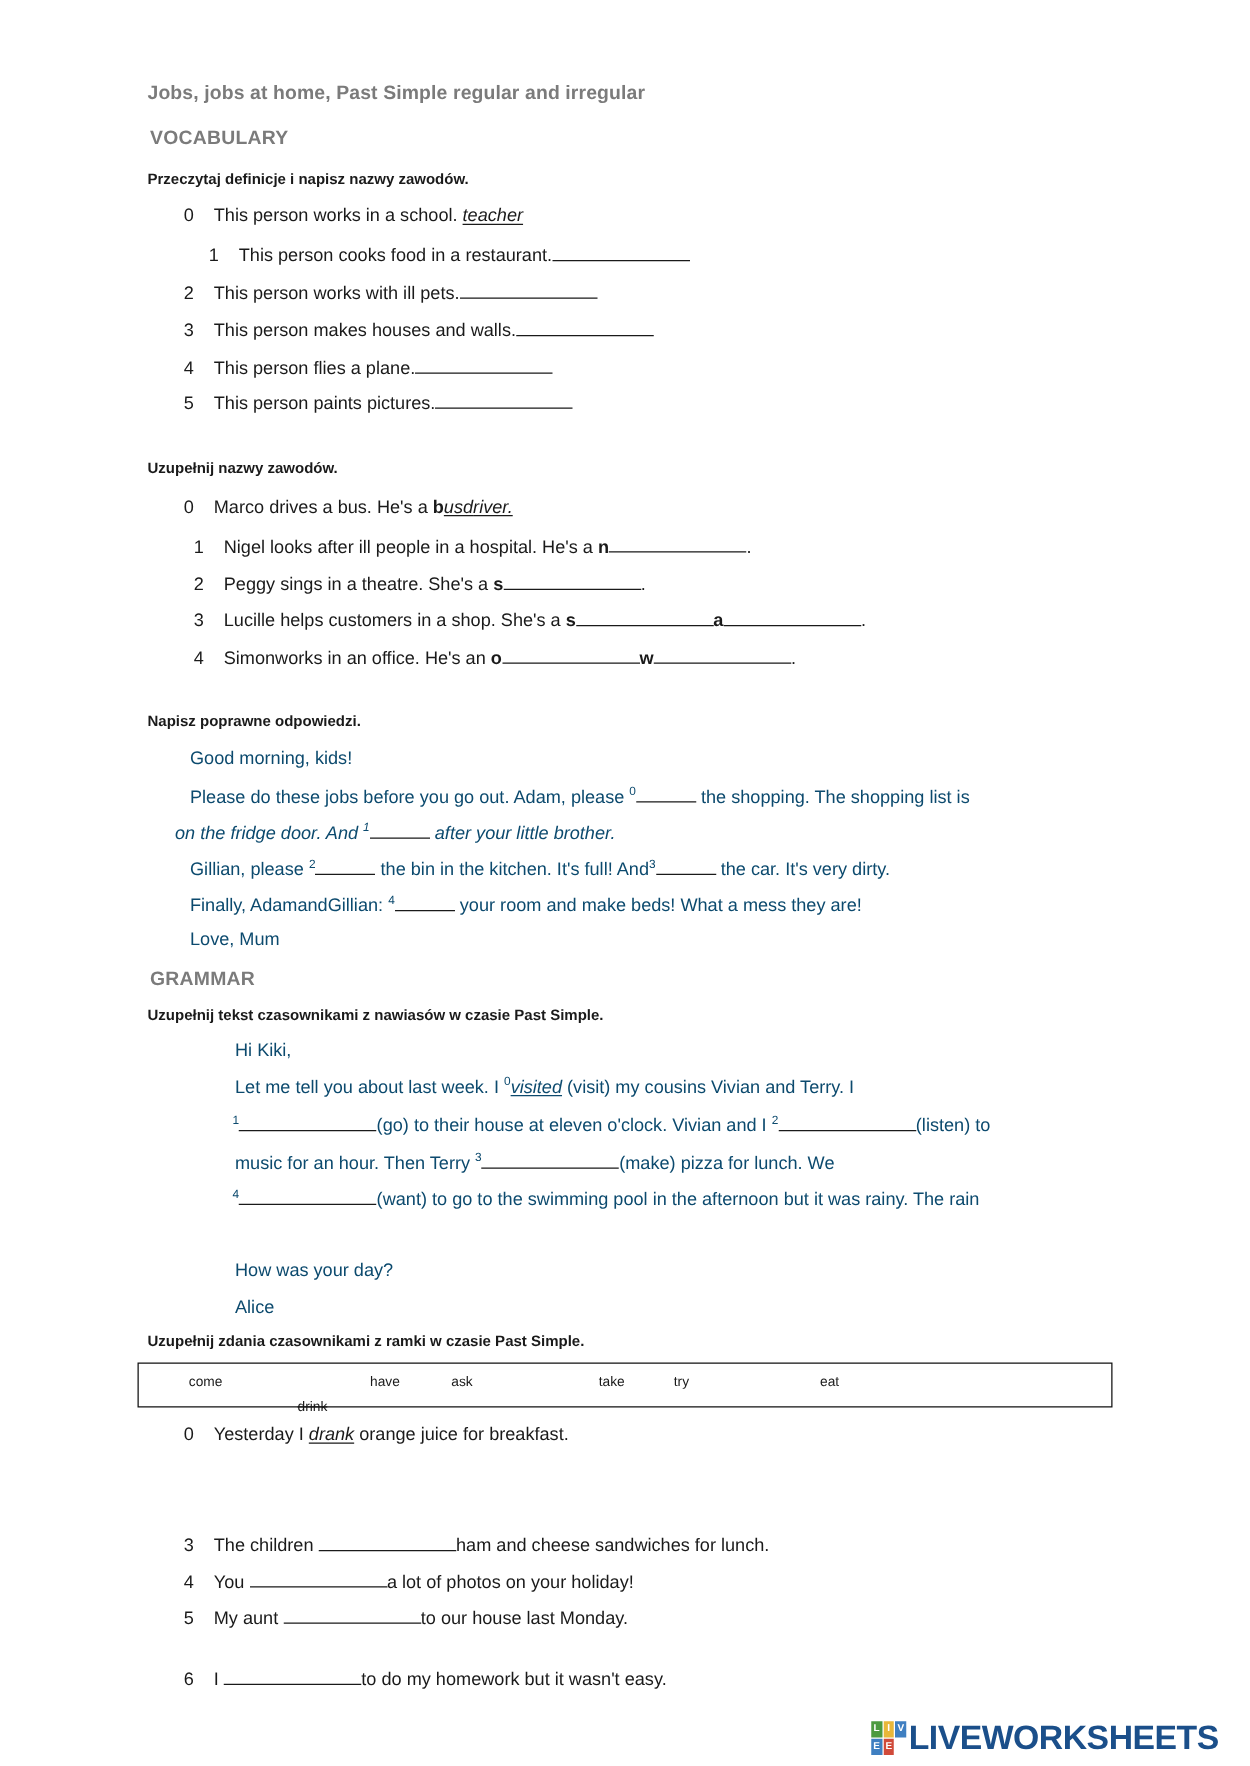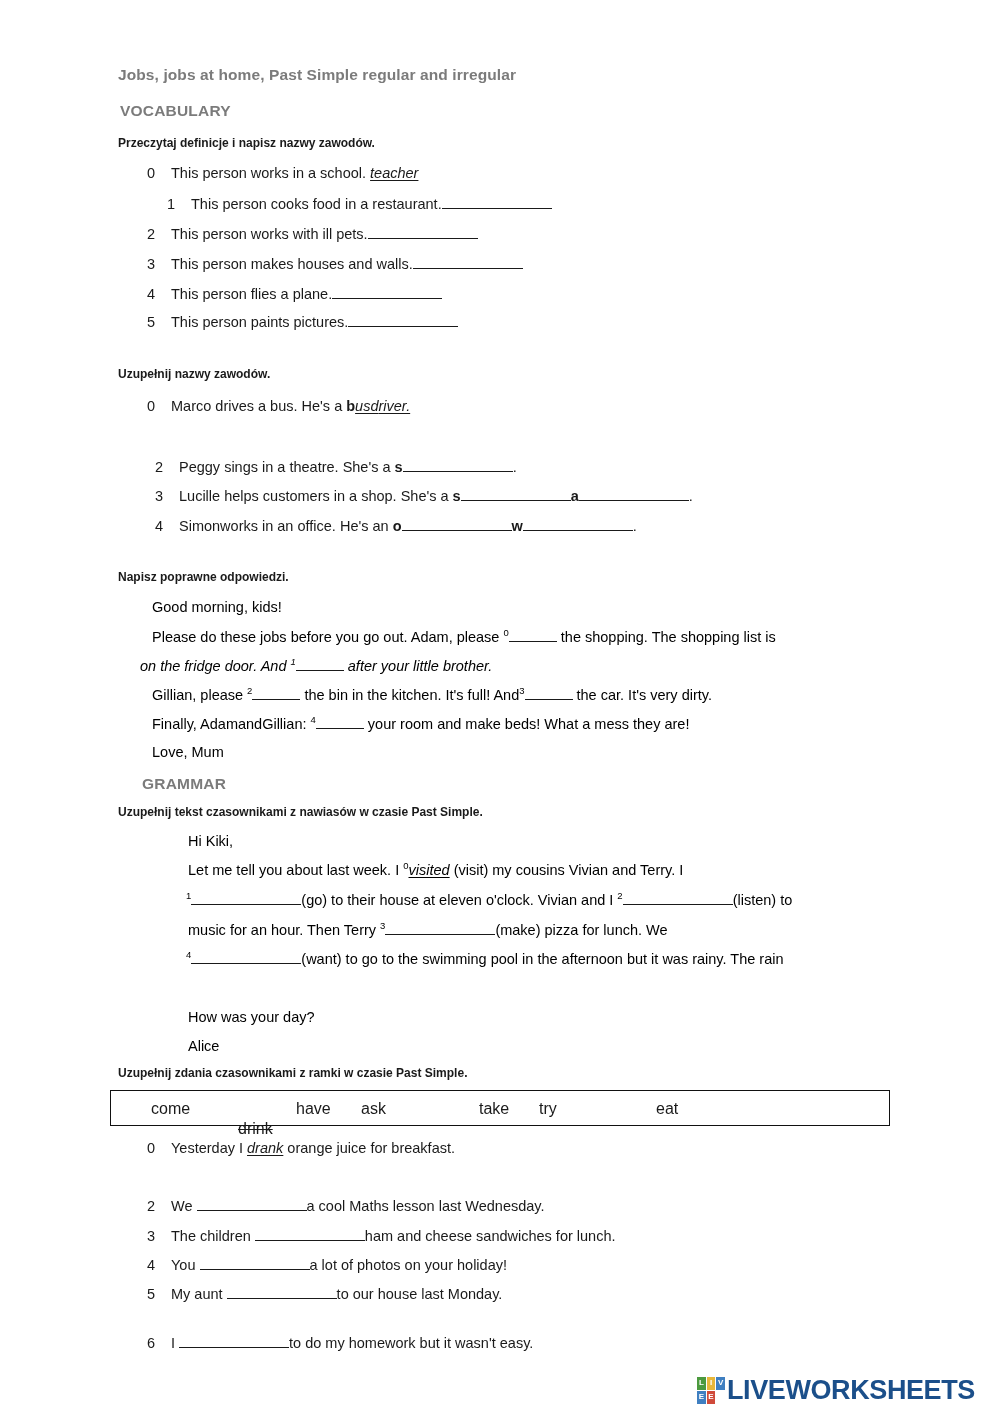--- a/index.html
+++ b/index.html
@@ -51,21 +51,21 @@
     color: #1a1a1a;
     white-space: nowrap;
   }
   .item-num {
     display: inline-block;
     width: 24px;
   }
   .para-line {
     position: absolute;
     font-size: 14.5px;
-    color: #000000;
+    color: #0c4a6e;
     white-space: nowrap;
   }
   .blank {
     display: inline-block;
     border-bottom: 1px solid #1a1a1a;
     vertical-align: baseline;
     height: 13px;
     margin: 0 0 0 0;
   }
   .b3 { width: 110px; }
@@ -87,21 +87,21 @@
     top: 1090px;
     width: 780px;
     height: 36px;
     border: 1px solid #111111;
     box-sizing: border-box;
   }
   .wordbank-inner {
     position: relative;
     width: 100%;
     height: 100%;
-    font-size: 16px;
+    font-size: 11px;
     color: #1a1a1a;
   }
   .wb-word {
     position: absolute;
     top: 9px;
   }
   .struck { text-decoration: line-through; }
   .logo {
     position: absolute;
     left: 697px;
@@ -163,20 +163,23 @@
   </div>
   <div class="item-row" style="left:147px; top:313px;">
     <span class="item-num">5</span><span>This person paints pictures.</span><span class="blank b3"></span>
   </div>
 
   <div class="instruction" style="top:367px;">Uzupełnij nazwy zawodów.</div>
 
   <div class="item-row" style="left:147px; top:398px;">
     <span class="item-num">0</span><span>Marco drives a bus. He's a </span><span class="bold-letter">b</span><span class="answer">usd</span><span class="answer">river.</span>
   </div>
+  <div class="item-row" style="left:155px; top:428px;">
+    <span class="item-num">1</span><span>Nigel looks after ill people in a hospital. He's a </span><span class="bold-letter">n</span><span class="blank b3"></span><span>.</span>
+  </div>
   <div class="item-row" style="left:155px; top:458px;">
     <span class="item-num">2</span><span>Peggy sings in a theatre. She's a </span><span class="bold-letter">s</span><span class="blank b3"></span><span>.</span>
   </div>
   <div class="item-row" style="left:155px; top:487px;">
     <span class="item-num">3</span><span>Lucille helps customers in a shop. She's a </span><span class="bold-letter">s</span><span class="blank b3"></span><span class="bold-letter">a</span><span class="blank b3"></span><span>.</span>
   </div>
   <div class="item-row" style="left:155px; top:517px;">
     <span class="item-num">4</span><span>Simonworks in an office. He's an </span><span class="bold-letter">o</span><span class="blank b3"></span><span class="bold-letter">w</span><span class="blank b3"></span><span>.</span>
   </div>
 
@@ -195,21 +198,21 @@
   <div class="para-line" style="left:152px; top:686px;">
     <span>Gillian, please </span><sup>2</sup><span class="blank b4"></span><span> the bin in the kitchen. It's full! And</span><sup>3</sup><span class="blank b4"></span><span> the car. It's very dirty.</span>
   </div>
 
   <div class="para-line" style="left:152px; top:715px;">
     <span>Finally, AdamandGillian: </span><sup>4</sup><span class="blank b4"></span><span> your room and make beds! What a mess they are!</span>
   </div>
 
   <div class="para-line" style="left:152px; top:744px;">Love, Mum</div>
 
-  <div class="section-heading" style="top:775px;margin-left:22px;">GRAMMAR</div>
+  <div class="section-heading" style="top:775px;">GRAMMAR</div>
 
   <div class="instruction" style="top:805px;">Uzupełnij tekst czasownikami z nawiasów w czasie Past Simple.</div>
 
   <div class="para-line" style="left:188px; top:833px;">Hi Kiki,</div>
 
   <div class="para-line" style="left:188px; top:862px;">
     <span>Let me tell you about last week. I </span><sup>0</sup><span class="answer">visited</span><span> (visit) my cousins Vivian and Terry. I</span>
   </div>
 
   <div class="para-line" style="left:186px; top:891px;">
@@ -238,23 +241,20 @@
       <span class="wb-word" style="left:250px;">ask</span>
       <span class="wb-word" style="left:368px;">take</span>
       <span class="wb-word" style="left:428px;">try</span>
       <span class="wb-word" style="left:545px;">eat</span>
     </div>
   </div>
 
   <div class="item-row" style="left:147px; top:1140px;">
     <span class="item-num">0</span><span>Yesterday I </span><span class="answer">drank</span><span> orange juice for breakfast.</span>
   </div>
-  <div class="item-row" style="left:147px; top:1197px;">
-    <span class="item-num">2</span><span>We </span><span class="blank b3"></span><span>a cool Maths lesson last Wednesday.</span>
-  </div>
   <div class="item-row" style="left:147px; top:1227px;">
     <span class="item-num">3</span><span>The children </span><span class="blank b3"></span><span>ham and cheese sandwiches for lunch.</span>
   </div>
   <div class="item-row" style="left:147px; top:1256px;">
     <span class="item-num">4</span><span>You </span><span class="blank b3"></span><span>a lot of photos on your holiday!</span>
   </div>
   <div class="item-row" style="left:147px; top:1285px;">
     <span class="item-num">5</span><span>My aunt </span><span class="blank b3"></span><span>to our house last Monday.</span>
   </div>
   <div class="item-row" style="left:147px; top:1314px;margin-top:20px;">

